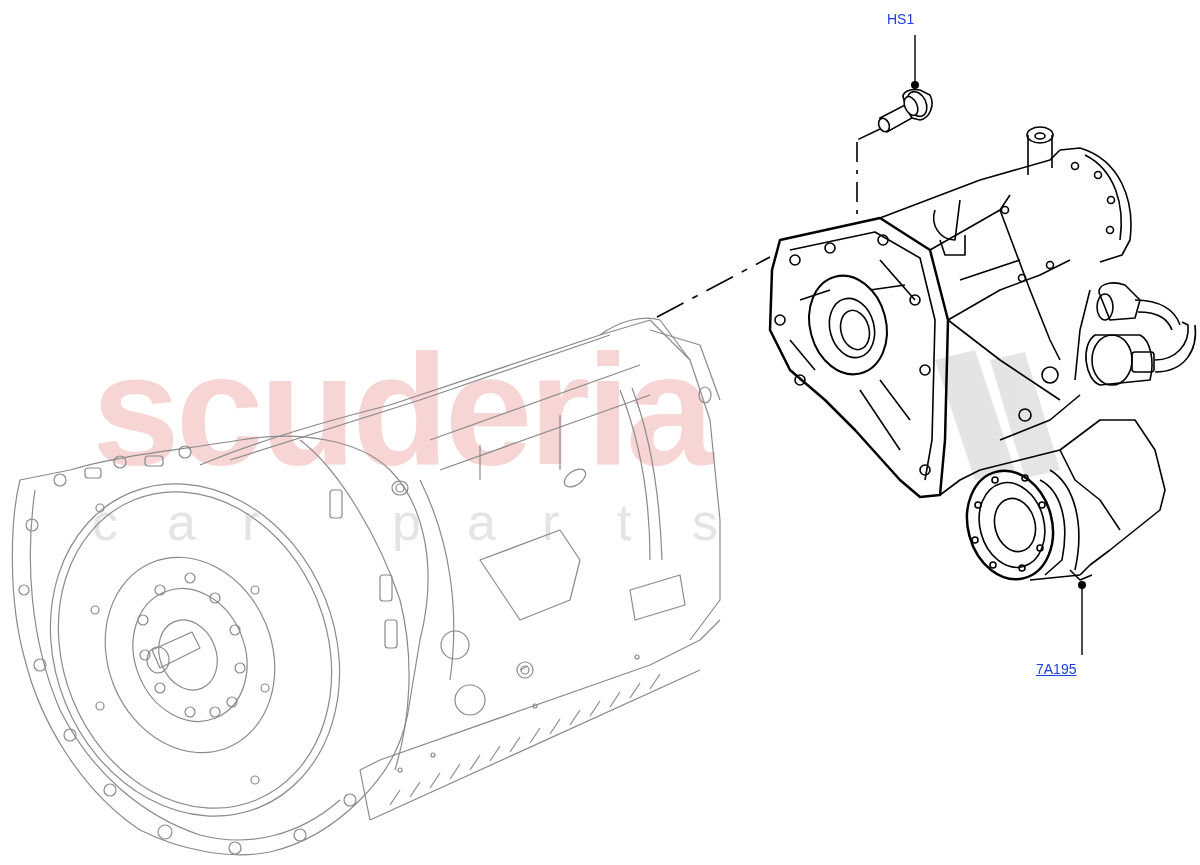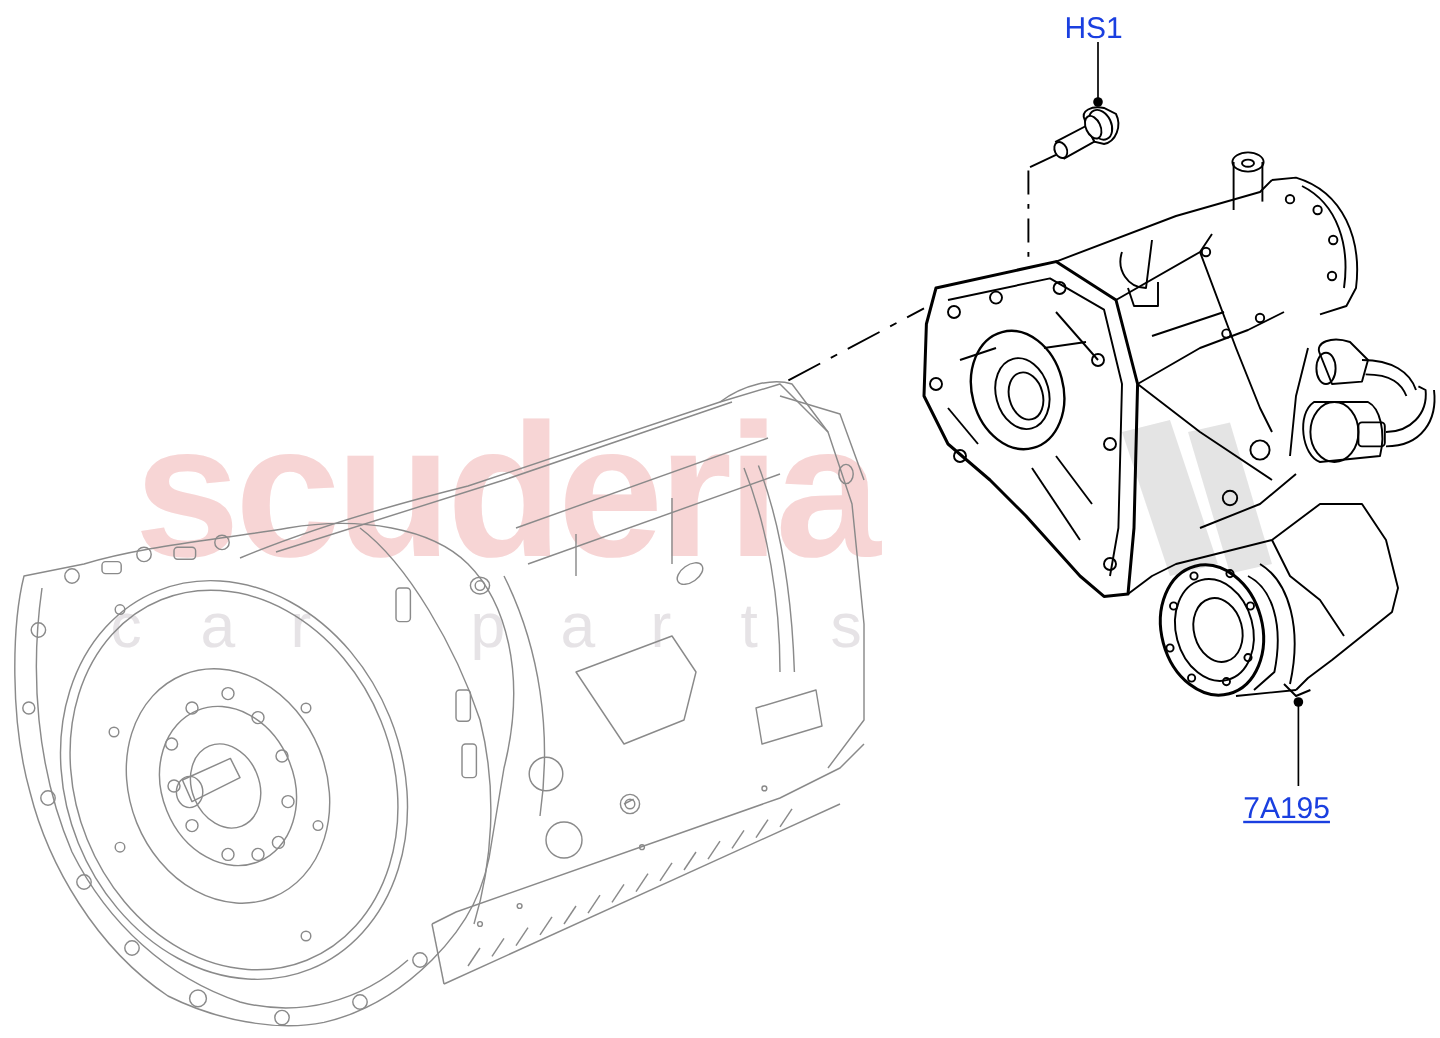--- a/index.html
+++ b/index.html
@@ -1,21 +1,21 @@
 <!DOCTYPE html>
 <html><head>
 <meta charset="utf-8">
 <style>
   html, body { margin:0; padding:0; background:#ffffff; }
   body { width:1200px; height:865px; position:relative; overflow:hidden; font-family:"Liberation Sans", sans-serif; }
   #stage { position:absolute; left:0; top:0; width:1200px; height:865px; }
-  .wm-main { position:absolute; left:92px; top:330px; font-family:"Liberation Sans", sans-serif; font-weight:bold; font-size:158px; letter-spacing:-4px; color:#f7d5d5; line-height:1; white-space:nowrap;margin-left:20px; }
+  .wm-main { position:absolute; left:92px; top:330px; font-family:"Liberation Sans", sans-serif; font-weight:bold; font-size:158px; letter-spacing:-4px; color:#f7d5d5; line-height:1; white-space:nowrap; }
   .wm-sub { position:absolute; left:92px; top:492px; font-family:"Liberation Sans", sans-serif; font-size:52px; color:#e6e3e6; white-space:nowrap; letter-spacing:0; }
   .wm-sub span { display:inline-block; width:75px; }
-  .callout { position:absolute; color:#1a3fe0; font-size:25px; font-family:"Liberation Sans", sans-serif; line-height:1; }
+  .callout { position:absolute; color:#1a3fe0; font-size:14px; font-family:"Liberation Sans", sans-serif; line-height:1; }
   svg { position:absolute; left:0; top:0; }
 </style>
 </head>
 <body>
 
 <div id="stage">
 
   <div class="wm-main">scuderia</div>
   <div class="wm-sub">
     <span>c</span><span>a</span><span>r</span><span></span><span>p</span><span>a</span><span>r</span><span>t</span><span>s</span>

